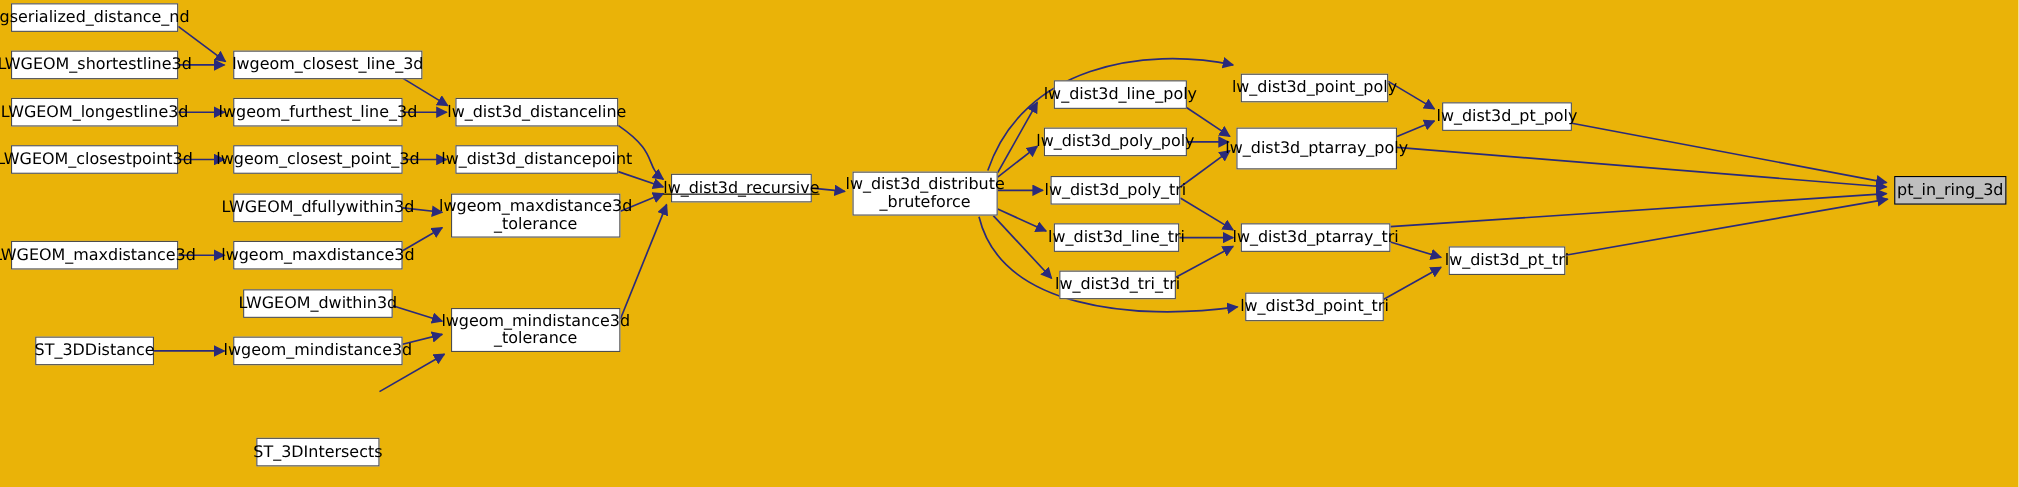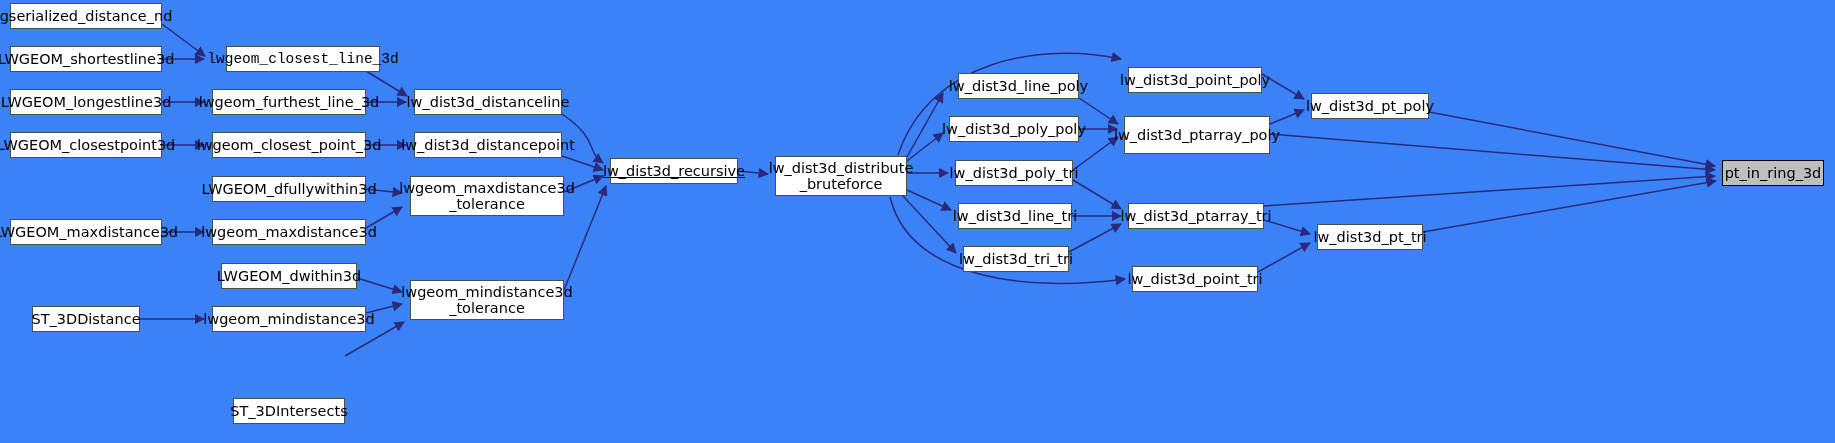--- a/index.html
+++ b/index.html
@@ -1,17 +1,17 @@
 <!DOCTYPE html>
 <html><head>
 <meta charset="utf-8">
 <style>
   html,body{margin:0;padding:0;background:#ffffff;}
   body{font-family:"DejaVu Sans","Liberation Sans",sans-serif;}
-  #canvas{position:relative;width:1835px;height:443px;background:#3b82f6;overflow:hidden;}
+  #canvas{position:relative;width:1835px;height:443px;background:#eab308;overflow:hidden;}
   #edges{position:absolute;left:0;top:0;width:1835px;height:443px;}
   .node{
     position:absolute;
     box-sizing:border-box;
     border:1px solid #4d4d4d;
     background:#ffffff;
     color:#000000;
     display:flex;
     align-items:center;
     justify-content:center;
@@ -78,21 +78,21 @@
         <path d="M1423,232 L1716,181" marker-end="url(#arrow)" stroke="#2a2a7a"></path>
       </g>
   </svg>
   <div id="node-layer">
       <div class="node" style="left: 10px; top: 3px; width: 152px; height: 26px;"><span class="lbl">gserialized_distance_nd</span></div>
       <div class="node" style="left: 10px; top: 46px; width: 152px; height: 26px;"><span class="lbl">LWGEOM_shortestline3d</span></div>
       <div class="node" style="left: 10px; top: 89px; width: 152px; height: 26px; align-items: center;"><span class="lbl">LWGEOM_longestline3d</span></div>
       <div class="node" style="left: 10px; top: 132px; width: 152px; height: 26px;"><span class="lbl">LWGEOM_closestpoint3d</span></div>
       <div class="node" style="left: 10px; top: 219px; width: 152px; height: 26px;"><span class="lbl">LWGEOM_maxdistance3d</span></div>
       <div class="node" style="left: 32px; top: 306px; width: 108px; height: 26px;"><span class="lbl">ST_3DDistance</span></div>
-      <div class="node" style="left: 226px; top: 46px; width: 154px; height: 26px; font-family: Liberation Mono, monospace;"><span class="lbl">lwgeom_closest_line_3d</span></div>
+      <div class="node" style="left: 212px; top: 46px; width: 172px; height: 26px;"><span class="lbl">lwgeom_closest_line_3d</span></div>
       <div class="node" style="left: 212px; top: 89px; width: 154px; height: 26px;"><span class="lbl">lwgeom_furthest_line_3d</span></div>
       <div class="node" style="left: 212px; top: 132px; width: 154px; height: 26px;"><span class="lbl">lwgeom_closest_point_3d</span></div>
       <div class="node" style="left: 212px; top: 176px; width: 154px; height: 26px;"><span class="lbl">LWGEOM_dfullywithin3d</span></div>
       <div class="node" style="left: 212px; top: 219px; width: 154px; height: 26px;"><span class="lbl">lwgeom_maxdistance3d</span></div>
       <div class="node" style="left: 221px; top: 263px; width: 136px; height: 26px;"><span class="lbl">LWGEOM_dwithin3d</span></div>
       <div class="node" style="left: 212px; top: 306px; width: 154px; height: 26px;"><span class="lbl">lwgeom_mindistance3d</span></div>
       <div class="node" style="left: 233px; top: 350px; width: 112px; height: 26px; margin-top: 48px;"><span class="lbl">ST_3DIntersects</span></div>
       <div class="node" style="left: 414px; top: 89px; width: 148px; height: 26px;"><span class="lbl">lw_dist3d_distanceline</span></div>
       <div class="node" style="left: 414px; top: 132px; width: 148px; height: 26px;"><span class="lbl">lw_dist3d_distancepoint</span></div>
       <div class="node" style="left: 410px; top: 176px; width: 154px; height: 40px;"><span class="lbl">lwgeom_maxdistance3d

